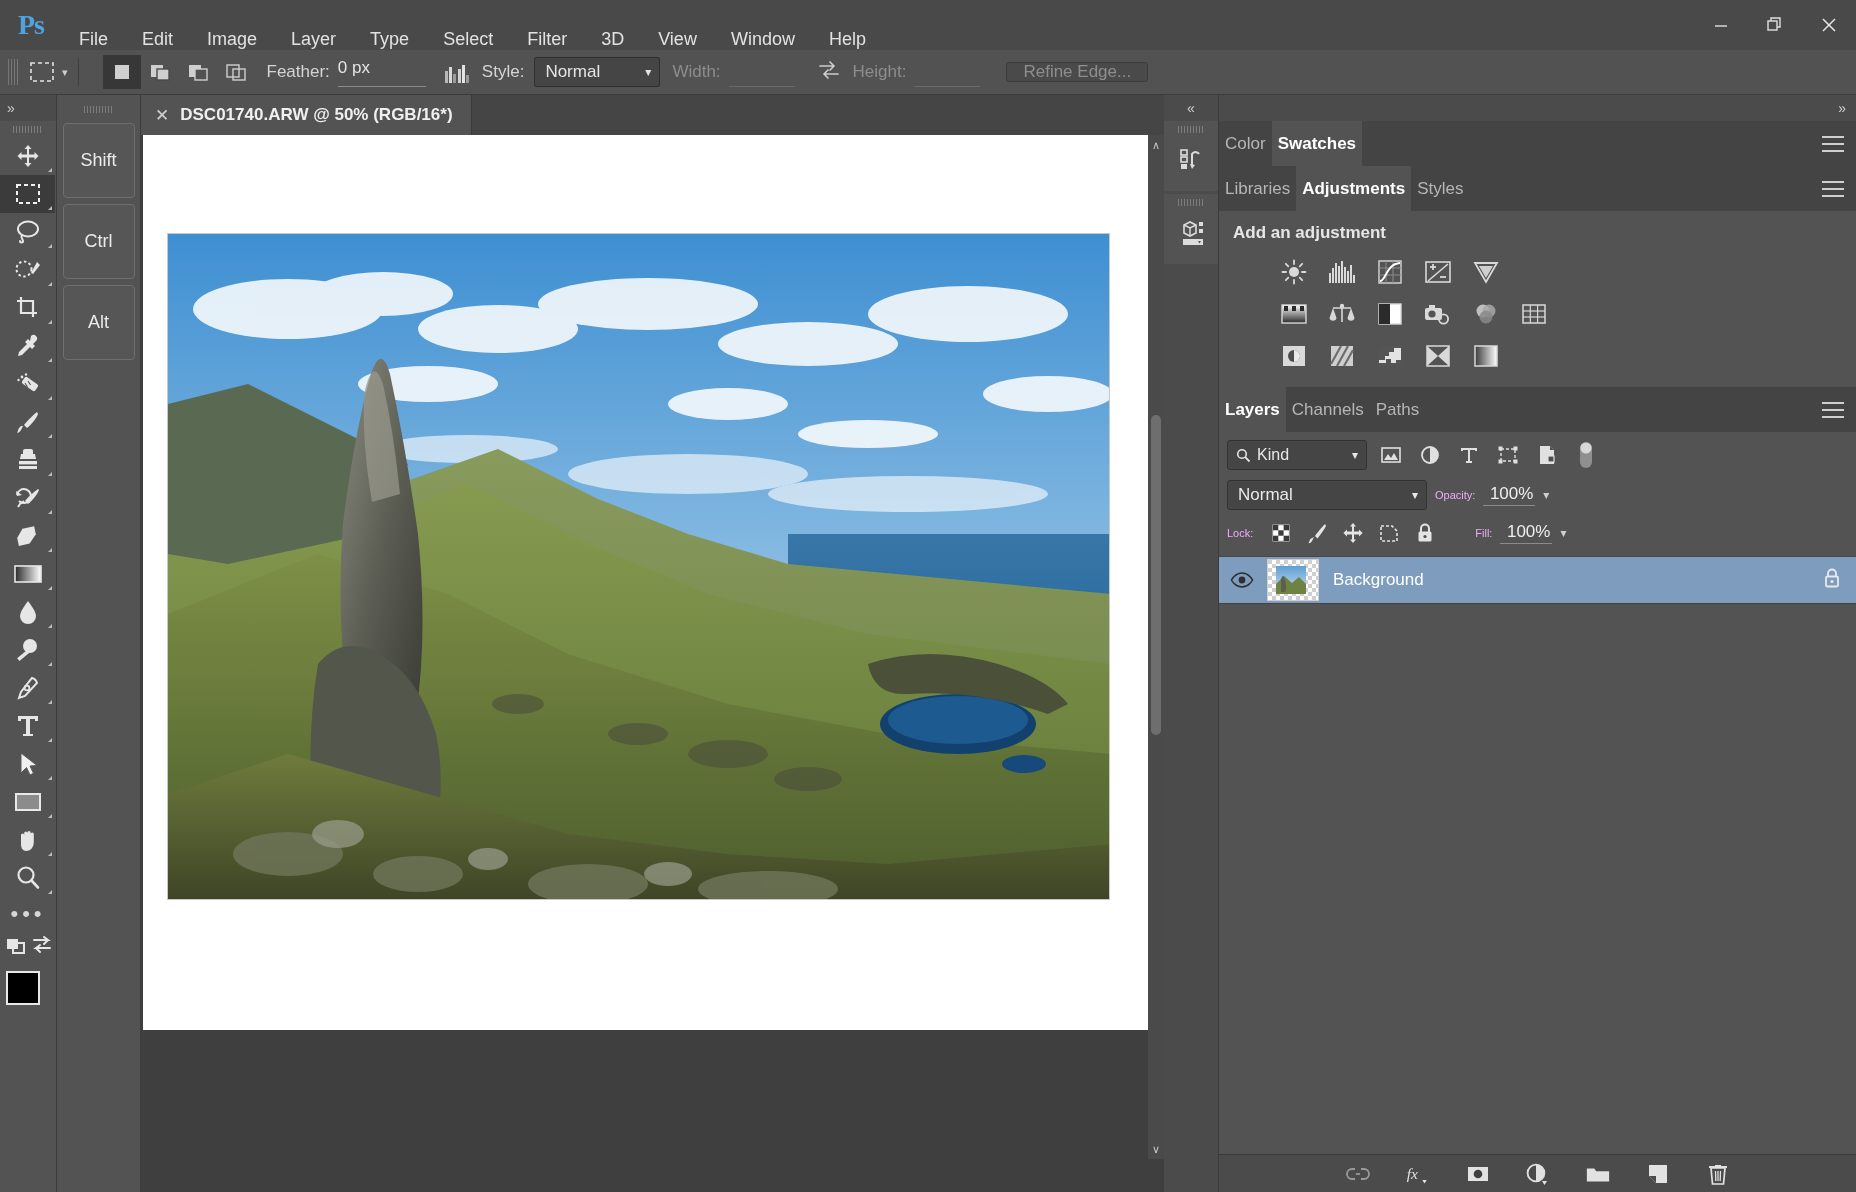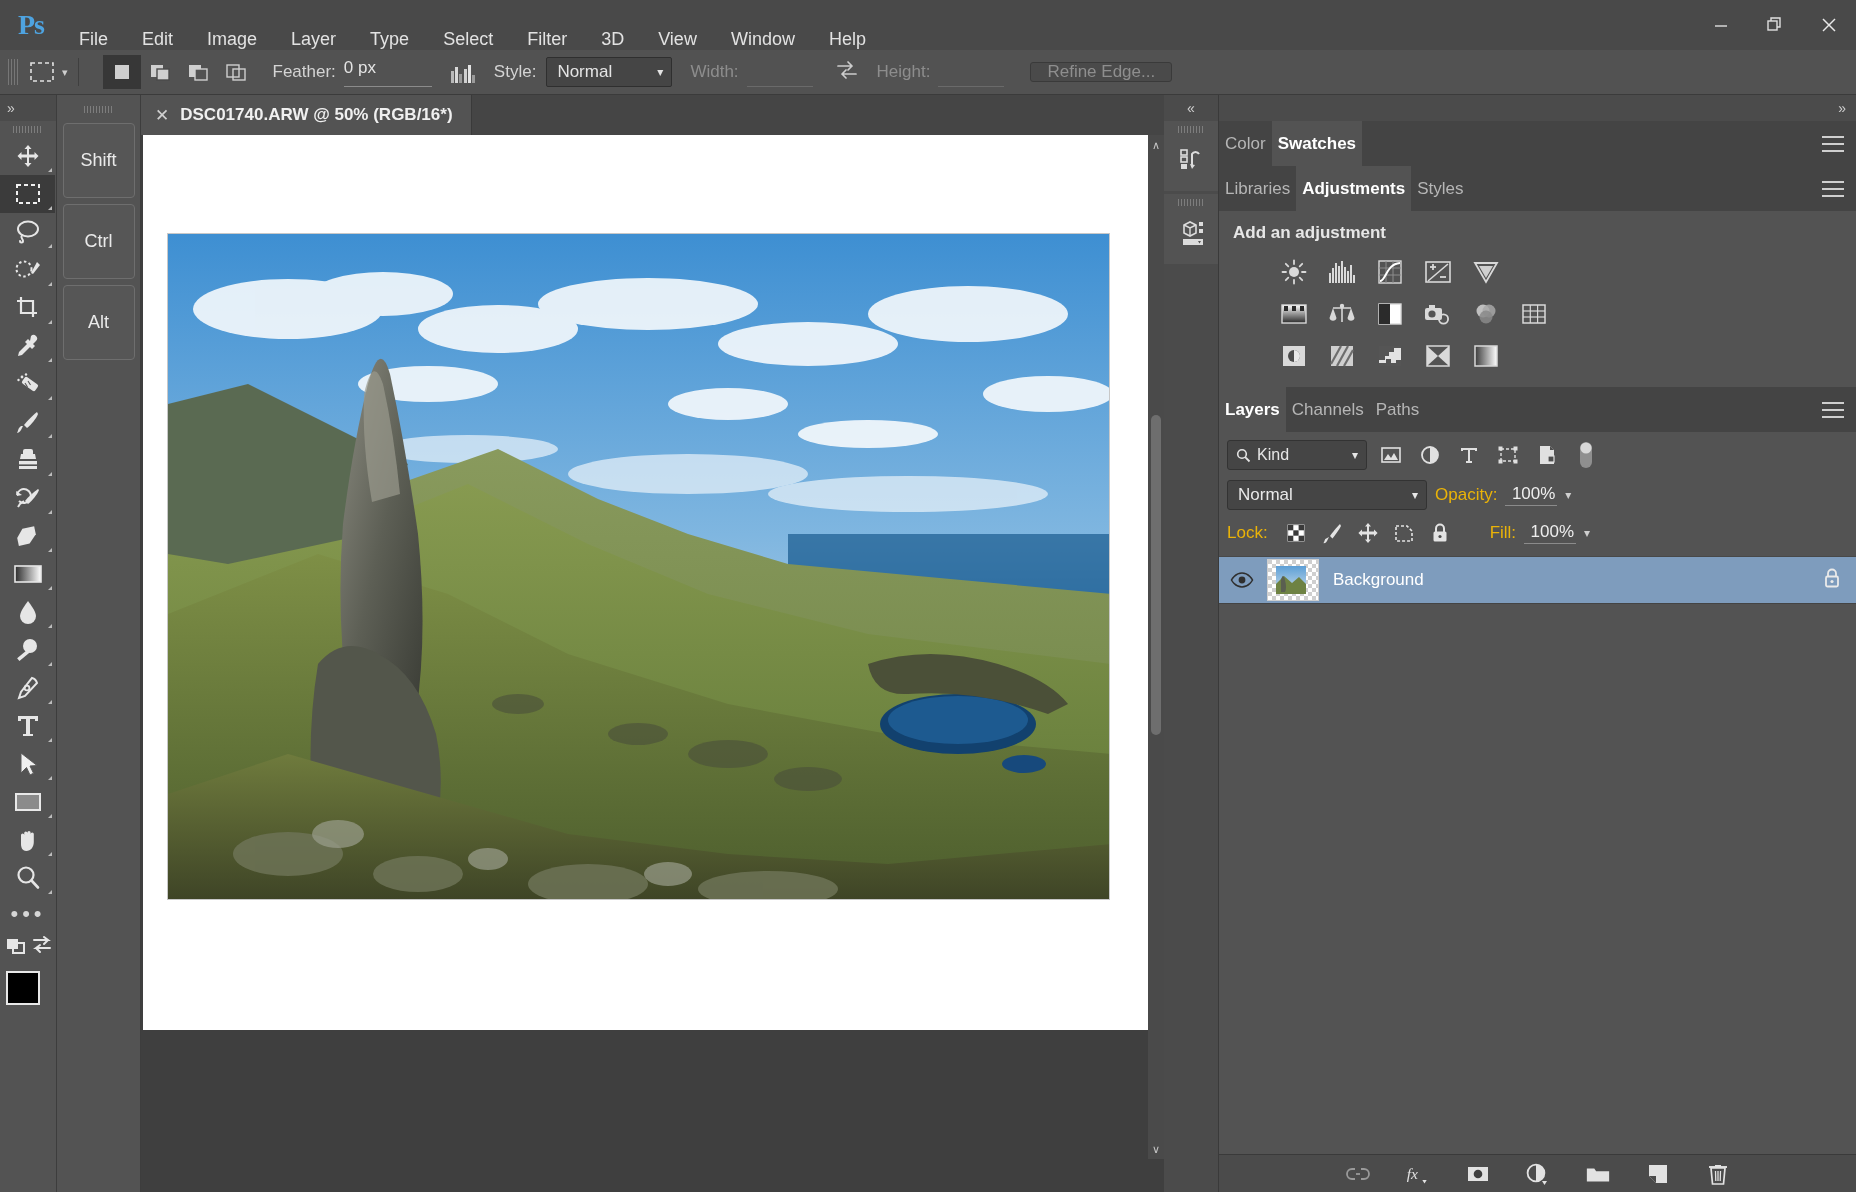--- a/index.html
+++ b/index.html
@@ -45,21 +45,21 @@
   .marq-tool {
     width:36px; height:34px; display:flex; align-items:center; justify-content:center;
   }
   .caret { font-size:11px; color:#cfcfcf; margin-left:2px;}
   .sep-v { width:1px; height:28px; background:#3f3f3f; margin:0 10px; }
   .selmode-group { display:flex; align-items:center; gap:0px; margin-left:14px; }
   .selmode {
     width:38px; height:34px; display:flex; align-items:center; justify-content:center;
   }
   .selmode.active { background:#373737; }
-  .opt-label { color:#d4d4d4; font-size:17px; margin-left:18px; }
+  .opt-label { color:#d4d4d4; font-size:17px; margin-left:12px; }
   .opt-label.dim { color:#8d8d8d; }
   .opt-underline-input {
     border:none; border-bottom:1px solid #8b8b8b; background:transparent;
     color:#e4e4e4; font-size:17px; width:88px; margin-left:8px; outline:none;
     font-family:"Liberation Sans", sans-serif; padding-bottom:8px;
   }
   .opt-underline-input.dim { border-bottom-color:#6a6a6a; width:66px;}
   .histo-ico { margin-left:18px; display:flex; align-items:flex-end; height:22px; gap:2px;}
   .dropdown {
     margin-left:10px; height:30px; background:#454545; border:1px solid #2f2f2f;
@@ -189,21 +189,21 @@
     flex:0 0 auto; width:140px; height:30px; background:#454545; border:1px solid #333;
     border-radius:3px; display:flex; align-items:center; padding:0 8px;
     gap:7px; color:#e6e6e6; font-size:16px; justify-content:space-between;
   }
   .filter-ico { width:31px; height:30px; display:flex; align-items:center; justify-content:center;}
   .blend-select {
     width:200px; height:30px; background:#454545; border:1px solid #333; border-radius:3px;
     display:flex; align-items:center; justify-content:space-between; padding:0 8px 0 10px;
     color:#e9e9e9; font-size:17px;
   }
-  .lbl { font-size:17px; color:#eab308; }
+  .lbl { font-size:11px; color:#f0abfc; }
   .numfield { font-size:17px; color:#eeeeee; border-bottom:1px solid #8b8b8b; padding:0 2px 1px; min-width:52px; text-align:right;}
   .lock-ico { width:28px; height:26px; display:flex; align-items:center; justify-content:center; }
 
   .layer-list { margin-top:4px; border-top:1px solid #484848; }
   .layer-item {
     height:47px; display:flex; align-items:center; background:#7e9cbd;
     border-bottom:1px solid #444; padding-left:6px; gap:8px;
   }
   .eye { width:34px; display:flex; align-items:center; justify-content:center; }
   .layer-thumb { width:52px; height:42px; border:1px solid #cfcfcf; overflow:hidden; background:#fff;

